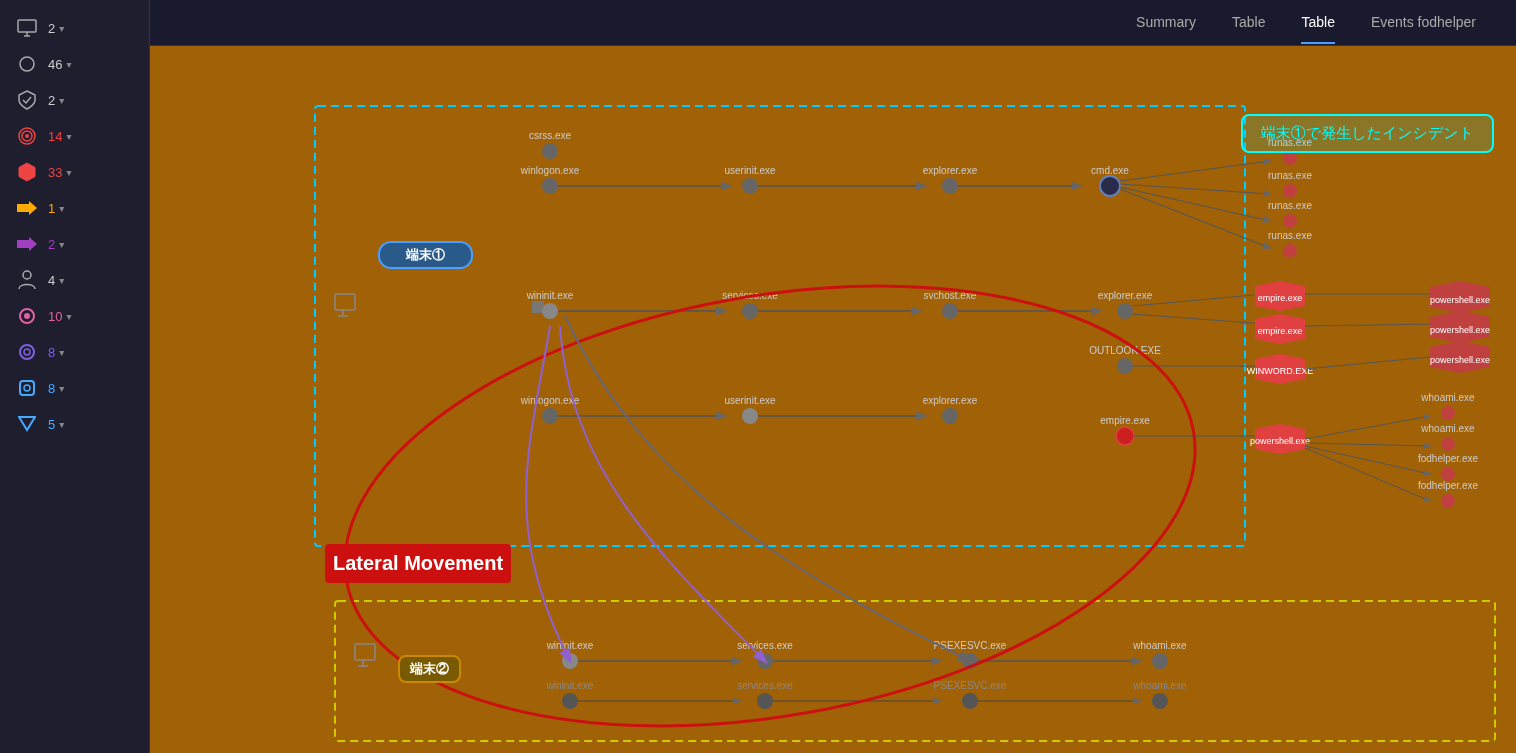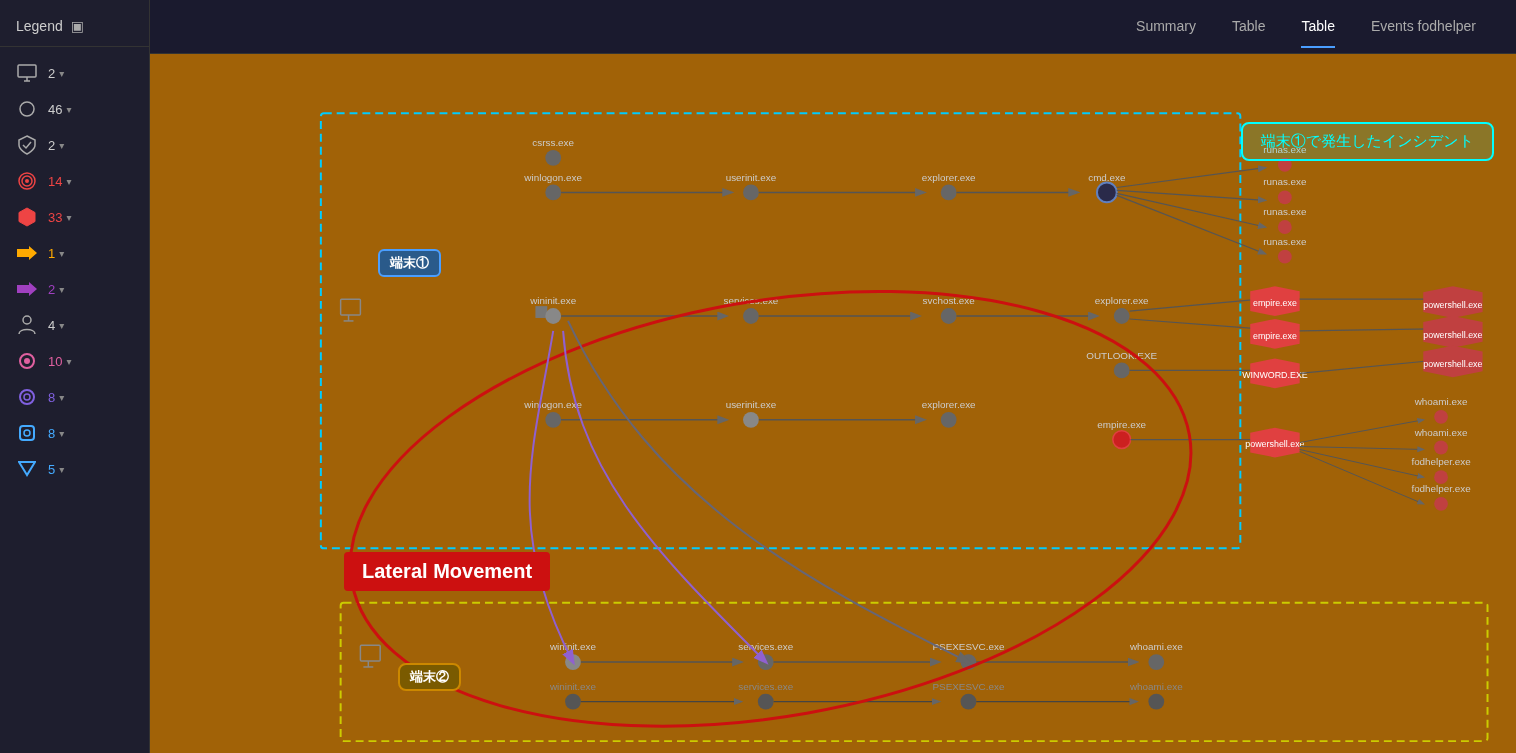--- a/index.html
+++ b/index.html
@@ -65,21 +65,21 @@
       background: #1a1a2e;
       overflow: hidden;
     }
 
     
     .top-tabs {
       display: flex;
       align-items: center;
       justify-content: flex-end;
       padding: 0 40px;
-      height: 54px;
+      height: 46px;
       background: #1a1a2e;
       border-bottom: 1px solid #333;
       gap: 36px;
     }
     .tab {
       color: #aaa;
       font-size: 14px;
       cursor: pointer;
       padding: 12px 0;
       border-bottom: 2px solid transparent;
@@ -120,47 +120,43 @@
     }
     .callout-yellow {
       background: #ff02;
       border: 2px solid #ffcc00;
       color: #ffcc00;
     }
     .label-box {
       position: absolute;
       background: #2a5a8a;
       border: 2px solid #4a9eff;
-      border-radius: 6px;
+      border-radius: 13px;
       color: #fff;
       font-size: 13px;
       font-weight: bold;
-      padding: 3px 10px;
+      padding: 3px 26px;
       white-space: nowrap;
     }
     .label-box-gold {
       background: #7a5a00;
       border: 2px solid #cc8800;
       border-radius: 8px;
       color: #fff;
       font-size: 13px;
       font-weight: bold;
       padding: 3px 10px;
       white-space: nowrap;
       position: absolute;
     }
   </style>
 </head>
 <body>
 
 <div class="sidebar">
-  <div class="sidebar-header">
-    <span class="sidebar-header-label">Legend</span>
-    <span style="color:#aaa;font-size:14px;">▣</span>
-  </div>
 
   <div class="sidebar-item">
     <div class="sidebar-icon">
       <svg width="20" height="18" viewBox="0 0 20 18">
         <rect x="1" y="1" width="18" height="12" rx="1" fill="none" stroke="#aaa" stroke-width="1.5"></rect>
         <line x1="7" y1="17" x2="13" y2="17" stroke="#aaa" stroke-width="1.5"></line>
         <line x1="10" y1="13" x2="10" y2="17" stroke="#aaa" stroke-width="1.5"></line>
       </svg>
     </div>
     <span class="sidebar-count">2 <span class="chevron">▾</span></span>
@@ -465,18 +461,18 @@
 
     <div class="callout-box callout-cyan" style="right:22px; top:68px; font-size:15px; padding:8px 18px;">
       <span>端末①で発生したインシデント</span>
     </div>
 
 
     <div class="label-box-gold" style="left:248px; top:609px;">
       <span>端末②</span>
     </div>
 
-    <div style="position:absolute; left:175px; top:498px; background:#cc1010; color:#fff; font-size:20px; font-weight:bold; padding:8px 18px; border-radius:4px;margin-left:19px;">
+    <div style="position:absolute; left:175px; top:498px; background:#cc1010; color:#fff; font-size:20px; font-weight:bold; padding:8px 8px; border-radius:4px;">
       <span>Lateral Movement</span>
     </div>
 
   </div>
 </div>
 
 </body></html>

